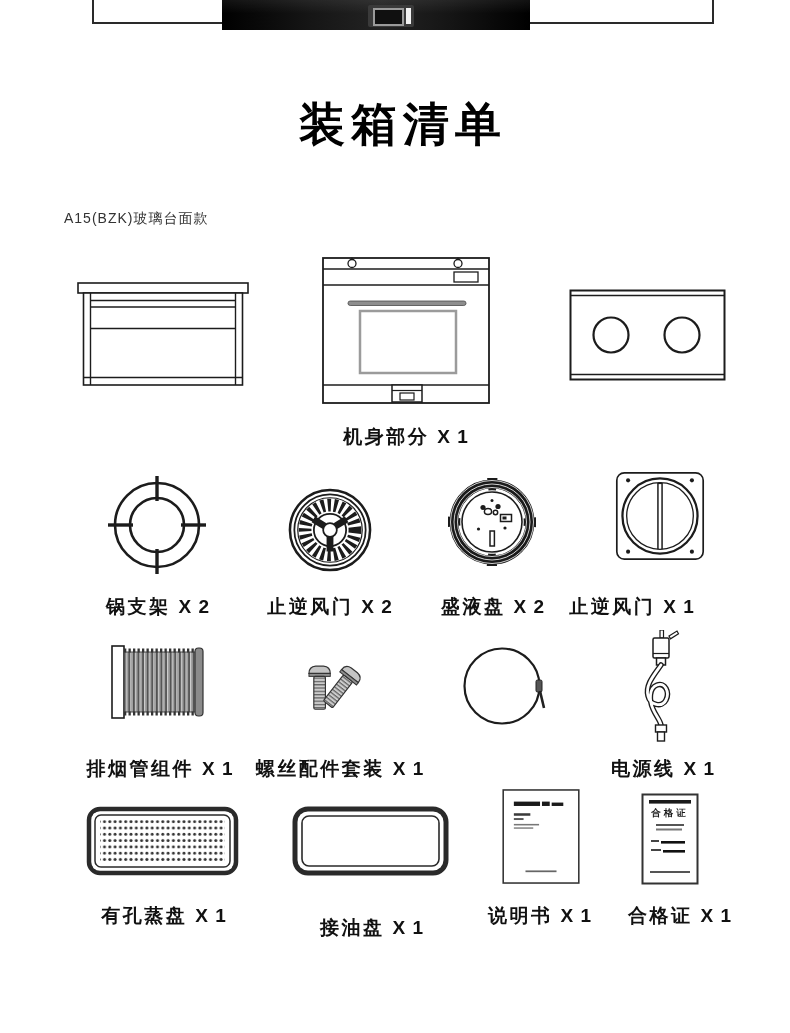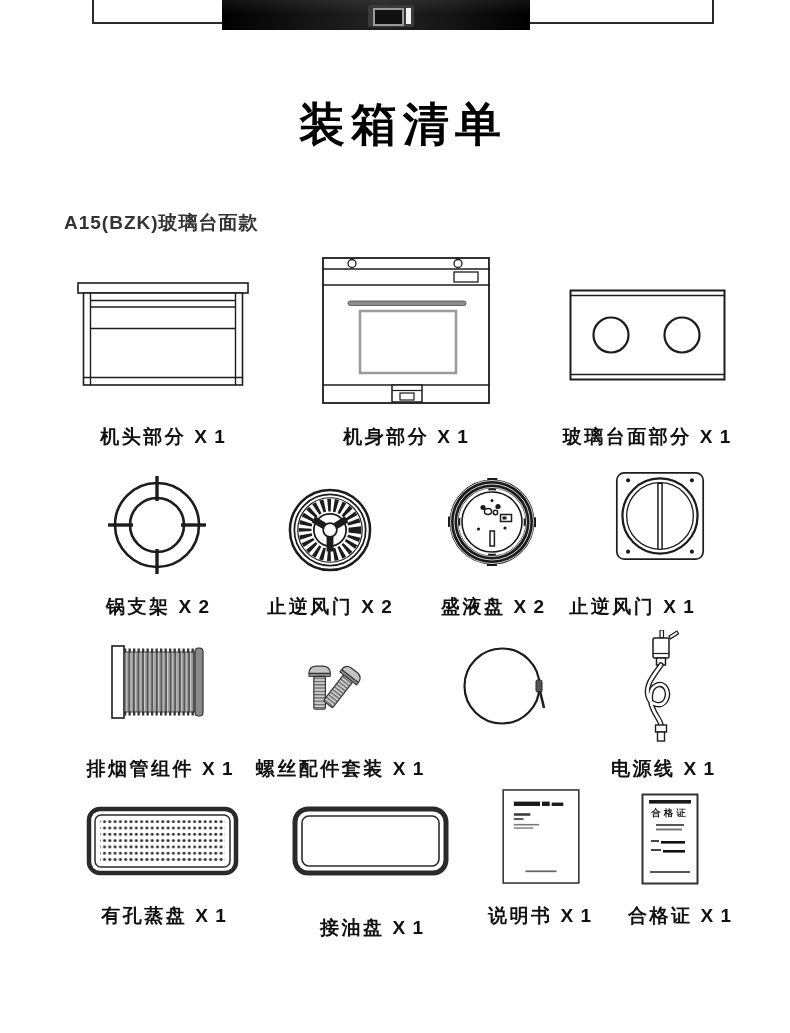--- a/index.html
+++ b/index.html
@@ -10,21 +10,21 @@
                border:2px solid #2a2a2a;border-top:none;background:#fff;}
   .photo-bar{position:absolute;left:222px;top:0;width:308px;height:30px;
              background:linear-gradient(180deg,rgba(255,255,255,.07),rgba(0,0,0,0) 45%),
                         linear-gradient(90deg,#000 0%,#151515 28%,#232323 52%,#151515 74%,#000 100%);}
   .handle{position:absolute;left:146px;top:5px;width:46px;height:22px;background:#3a3a3a;border-radius:2px;}
   .handle-inner{position:absolute;left:5px;top:3px;width:27px;height:14px;border:2px solid #9a9a9a;background:#101010;}
   .handle-strip{position:absolute;left:38px;top:3px;width:5px;height:16px;background:#f2f2f2;}
   
   .title{position:absolute;left:0;right:0;top:94px;text-align:center;
          font-size:46px;font-weight:900;letter-spacing:6px;color:#000;padding-left:16px;}
-  .model{position:absolute;left:64px;top:210px;font-size:19px;font-weight:700;
+  .model{position:absolute;left:64px;top:210px;font-size:14px;font-weight:400;
          letter-spacing:1px;color:#333;}
   
   .art{position:absolute;}
   .label{position:absolute;text-align:center;font-size:19px;font-weight:700;
          letter-spacing:2.5px;white-space:nowrap;color:#111;}
   .label .qty{margin-left:8px;letter-spacing:1px;}
 </style>
 </head>
 <body>
 
@@ -245,29 +245,23 @@
     <text x="29" y="23" text-anchor="middle" font-size="9.5" font-weight="bold" letter-spacing="3" fill="#1c1c1c">合格证</text>
     <rect x="15" y="31" width="28" height="2" fill="#555"></rect>
     <rect x="15" y="35.5" width="26" height="2" fill="#777"></rect>
     <rect x="10" y="47" width="8" height="2" fill="#444"></rect>
     <rect x="20" y="48" width="24" height="2.6" fill="#111"></rect>
     <rect x="10" y="56" width="10" height="2" fill="#444"></rect>
     <rect x="22" y="57" width="22" height="2.6" fill="#111"></rect>
     <rect x="9" y="78" width="40" height="2" fill="#555"></rect>
   </svg>
 
-  <div class="label" style="left:63px;top:424px;width:200px">
-    <span>机头部分</span><span class="qty">X 1</span>
-  </div>
   <div class="label" style="left:306px;top:424px;width:200px">
     <span>机身部分</span><span class="qty">X 1</span>
   </div>
-  <div class="label" style="left:537px;top:424px;width:220px">
-    <span>玻璃台面部分</span><span class="qty">X 1</span>
-  </div>
 
   <div class="label" style="left:58px;top:594px;width:200px">
     <span>锅支架</span><span class="qty">X 2</span>
   </div>
   <div class="label" style="left:230px;top:594px;width:200px">
     <span>止逆风门</span><span class="qty">X 2</span>
   </div>
   <div class="label" style="left:393px;top:594px;width:200px">
     <span>盛液盘</span><span class="qty">X 2</span>
   </div>

